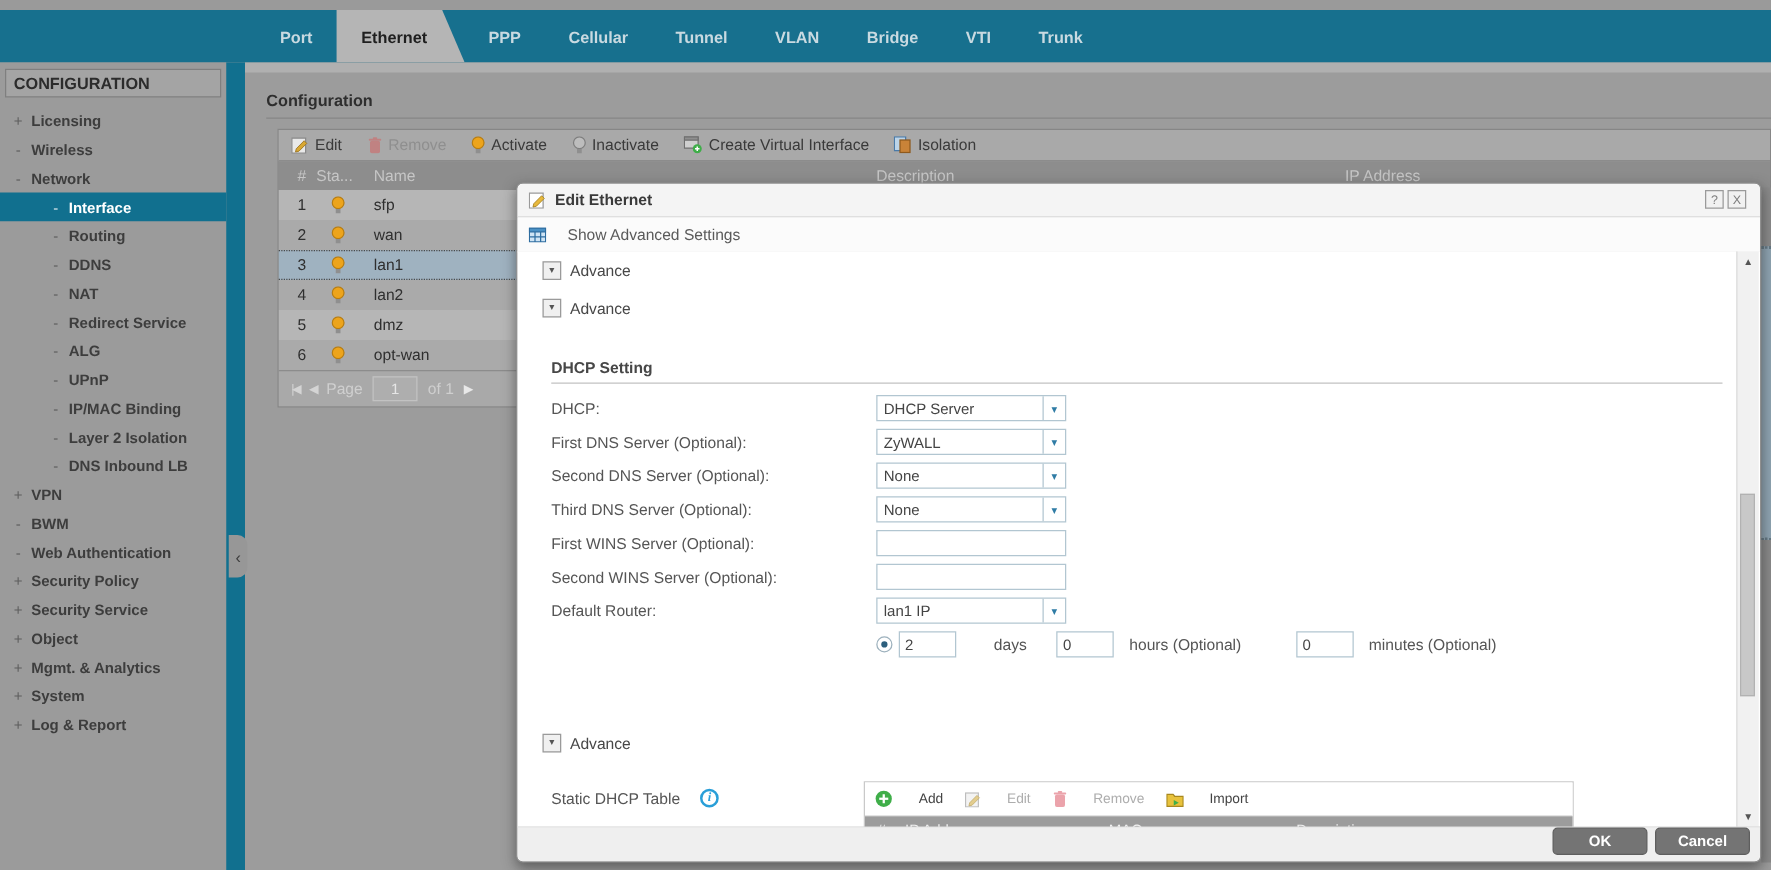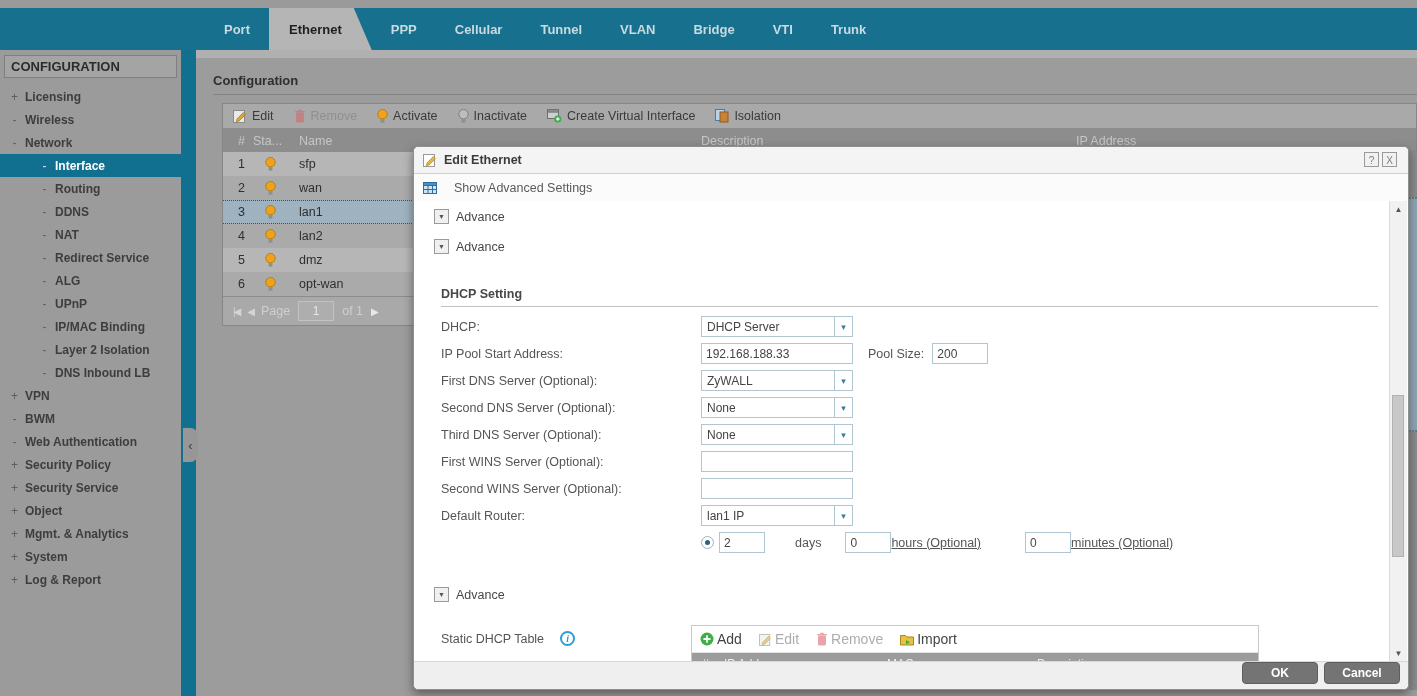--- a/index.html
+++ b/index.html
@@ -91,32 +91,32 @@
   .sel-arr{width:17px;border-left:1px solid #b2c6d1;display:flex;align-items:center;
        justify-content:center;color:#2f7ca5;font-size:9px;}
   .tin{height:19px;border:1px solid #b2c6d1;font-size:12px;color:#444;padding:0 4px;
        font-family:inherit;box-sizing:content-box;}
   .w150{width:142px;} .w46{width:46px;} .wsm{width:36px;}
   .xlabel{font-size:12.5px;color:#555;white-space:nowrap;}
   .radio{width:13px;height:13px;border:1px solid #9db1bd;border-radius:50%;background:#fff;
        position:relative;cursor:pointer;flex:none;box-sizing:border-box;}
   .radio.on::after{content:"";position:absolute;left:3px;top:3px;width:5px;height:5px;
        border-radius:50%;background:#2d5f7d;}
-  .ml5{margin-left:5px;} .ml8{margin-left:8px;} .ml12{margin-left:0;text-decoration:underline;} .ml15{margin-left:15px;}
+  .ml5{margin-left:5px;} .ml8{margin-left:8px;} .ml12{margin-left:12px;} .ml15{margin-left:15px;}
   .ml24{margin-left:24px;} .ml30{margin-left:30px;} .ml44{margin-left:44px;}
   .static-row{position:absolute;left:27px;top:424px;display:flex;align-items:flex-start;}
   .st-label{width:250px;display:flex;align-items:center;gap:16px;font-size:12.5px;color:#555;
        padding-top:6px;flex:none;}
   .info{width:15px;height:15px;border-radius:50%;border:2px solid #2a9fd8;color:#2a9fd8;
        font-size:10px;font-weight:bold;display:flex;align-items:center;justify-content:center;
        font-family:"Liberation Serif",serif;font-style:italic;box-sizing:border-box;}
   .stbox{width:566px;border:1px solid #c9c9c9;}
   .st-toolbar{height:26px;display:flex;align-items:center;gap:17px;padding-left:8px;background:#fff;
        border-bottom:1px solid #e3e3e3;}
-  .st-tbtn{display:flex;align-items:center;gap:3px;font-size:14px;color:#444;cursor:pointer;}
+  .st-tbtn{display:flex;align-items:center;gap:21px;font-size:11px;color:#444;cursor:pointer;}
   .st-tbtn.dis{color:#adadad;cursor:default;}
   .st-head{height:22px;background:#9c9c9c;display:grid;grid-template-columns:32px 163px 150px 1fr;
        align-items:center;color:#f0f0f0;font-size:12px;}
   .st-head>div:first-child{padding-left:10px;}
   .dlg-scroll{position:absolute;top:0;right:1px;width:17px;bottom:0;background:#f1f1f1;
        border-left:1px solid #dcdcdc;}
   .sc-up,.sc-dn{position:absolute;left:0;width:17px;text-align:center;font-size:8px;color:#555;cursor:pointer;}
   .sc-up{top:4px;} .sc-dn{bottom:4px;}
   .sc-thumb{position:absolute;top:194px;left:2px;width:12px;height:162px;background:#c8c8c8;
        border:1px solid #b2b2b2;box-sizing:border-box;cursor:grab;}
@@ -430,26 +430,20 @@
       <div class="sec-head">DHCP Setting</div>
       <div class="sec-line"></div>
 
       <div class="form">
         <div class="frow">
           <span class="flabel">DHCP:</span>
           <div class="select">
             <span class="sel-txt">DHCP Server</span>
             <span class="sel-arr">▾</span>
           </div>
-        </div>
-        <div class="frow">
-          <span class="flabel">IP Pool Start Address:</span>
-          <input class="tin w150" value="192.168.188.33" style="">
-          <span class="xlabel ml15">Pool Size:</span>
-          <input class="tin w46 ml8" value="200" style="">
         </div>
         <div class="frow">
           <span class="flabel">First DNS Server (Optional):</span>
           <div class="select">
             <span class="sel-txt">ZyWALL</span>
             <span class="sel-arr">▾</span>
           </div>
         </div>
         <div class="frow">
           <span class="flabel">Second DNS Server (Optional):</span>

